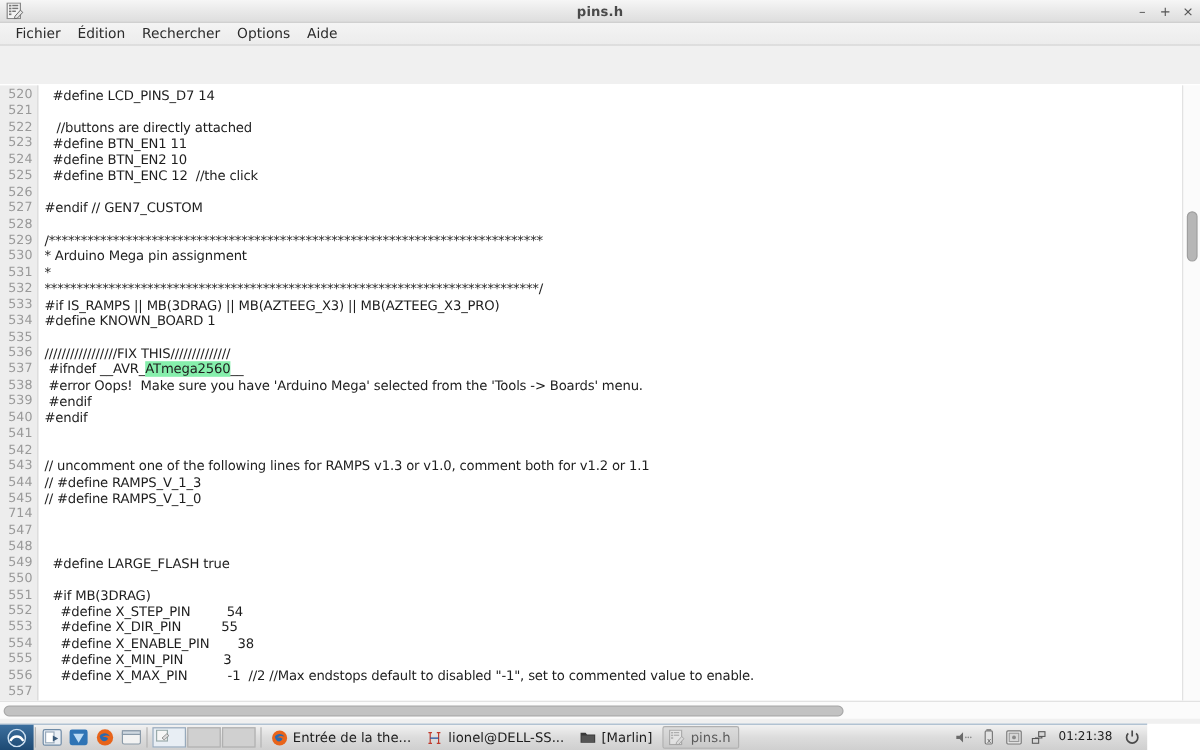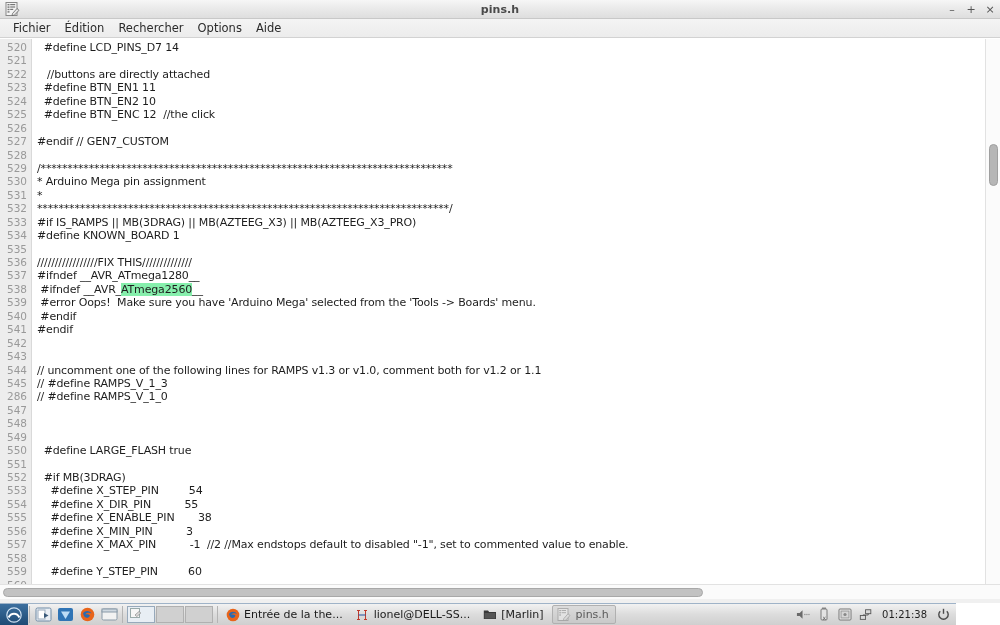--- a/index.html
+++ b/index.html
@@ -71,20 +71,21 @@
   }
 
   
   .editor-wrap {
     position: relative;
     flex: 1 1 auto;
     display: flex;
     overflow: hidden;
     background: #ffffff;
     border-top: 1px solid #ffffff;
+    margin-top: 32px;
   }
   .code-area {
     position: relative;
     flex: 1 1 auto;
     display: flex;
     overflow: hidden;
   }
   .gutter {
     width: 32px;
     flex: 0 0 32px;
@@ -306,21 +307,21 @@
           <div class="ln">536</div>
           <div class="ln">537</div>
           <div class="ln">538</div>
           <div class="ln">539</div>
           <div class="ln">540</div>
           <div class="ln">541</div>
           <div class="ln">542</div>
           <div class="ln">543</div>
           <div class="ln">544</div>
           <div class="ln">545</div>
-          <div class="ln">286</div>
+          <div class="ln">714</div>
           <div class="ln">547</div>
           <div class="ln">548</div>
           <div class="ln">549</div>
           <div class="ln">550</div>
           <div class="ln">551</div>
           <div class="ln">552</div>
           <div class="ln">553</div>
           <div class="ln">554</div>
           <div class="ln">555</div>
           <div class="ln">556</div>
@@ -340,21 +341,20 @@
           <div class="cl">#endif // GEN7_CUSTOM</div>
           <div class="cl">&nbsp;</div>
           <div class="cl">/*****************************************************************************</div>
           <div class="cl">* Arduino Mega pin assignment</div>
           <div class="cl">*</div>
           <div class="cl">*****************************************************************************/</div>
           <div class="cl">#if IS_RAMPS || MB(3DRAG) || MB(AZTEEG_X3) || MB(AZTEEG_X3_PRO)</div>
           <div class="cl">#define KNOWN_BOARD 1</div>
           <div class="cl">&nbsp;</div>
           <div class="cl">/////////////////FIX THIS//////////////</div>
-          <div class="cl">#ifndef __AVR_ATmega1280__</div>
           <div class="cl"> #ifndef __AVR_<span class="sel">ATmega2560</span>__</div>
           <div class="cl"> #error Oops!  Make sure you have 'Arduino Mega' selected from the 'Tools -&gt; Boards' menu.</div>
           <div class="cl"> #endif</div>
           <div class="cl">#endif</div>
           <div class="cl">&nbsp;</div>
           <div class="cl">&nbsp;</div>
           <div class="cl">// uncomment one of the following lines for RAMPS v1.3 or v1.0, comment both for v1.2 or 1.1</div>
           <div class="cl">// #define RAMPS_V_1_3</div>
           <div class="cl">// #define RAMPS_V_1_0</div>
           <div class="cl">&nbsp;</div>

